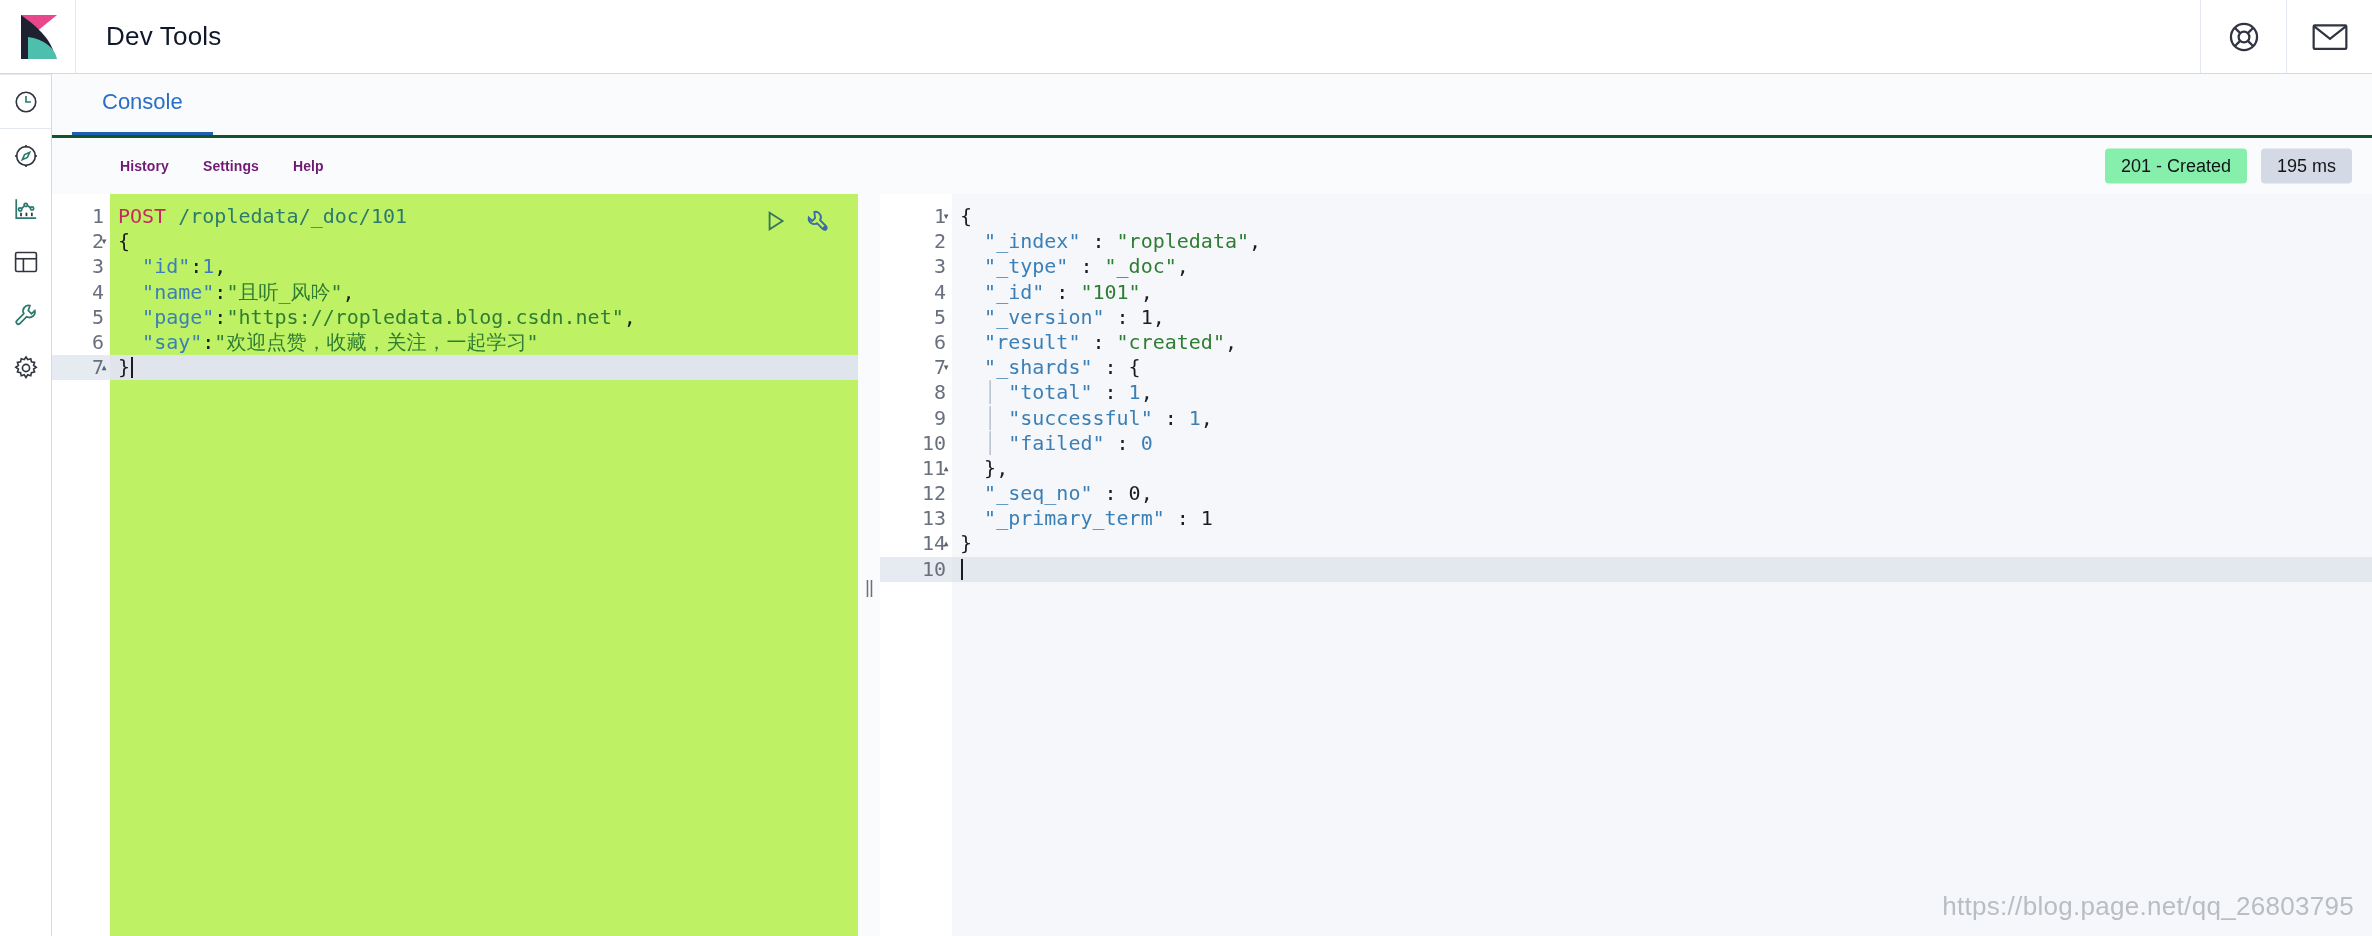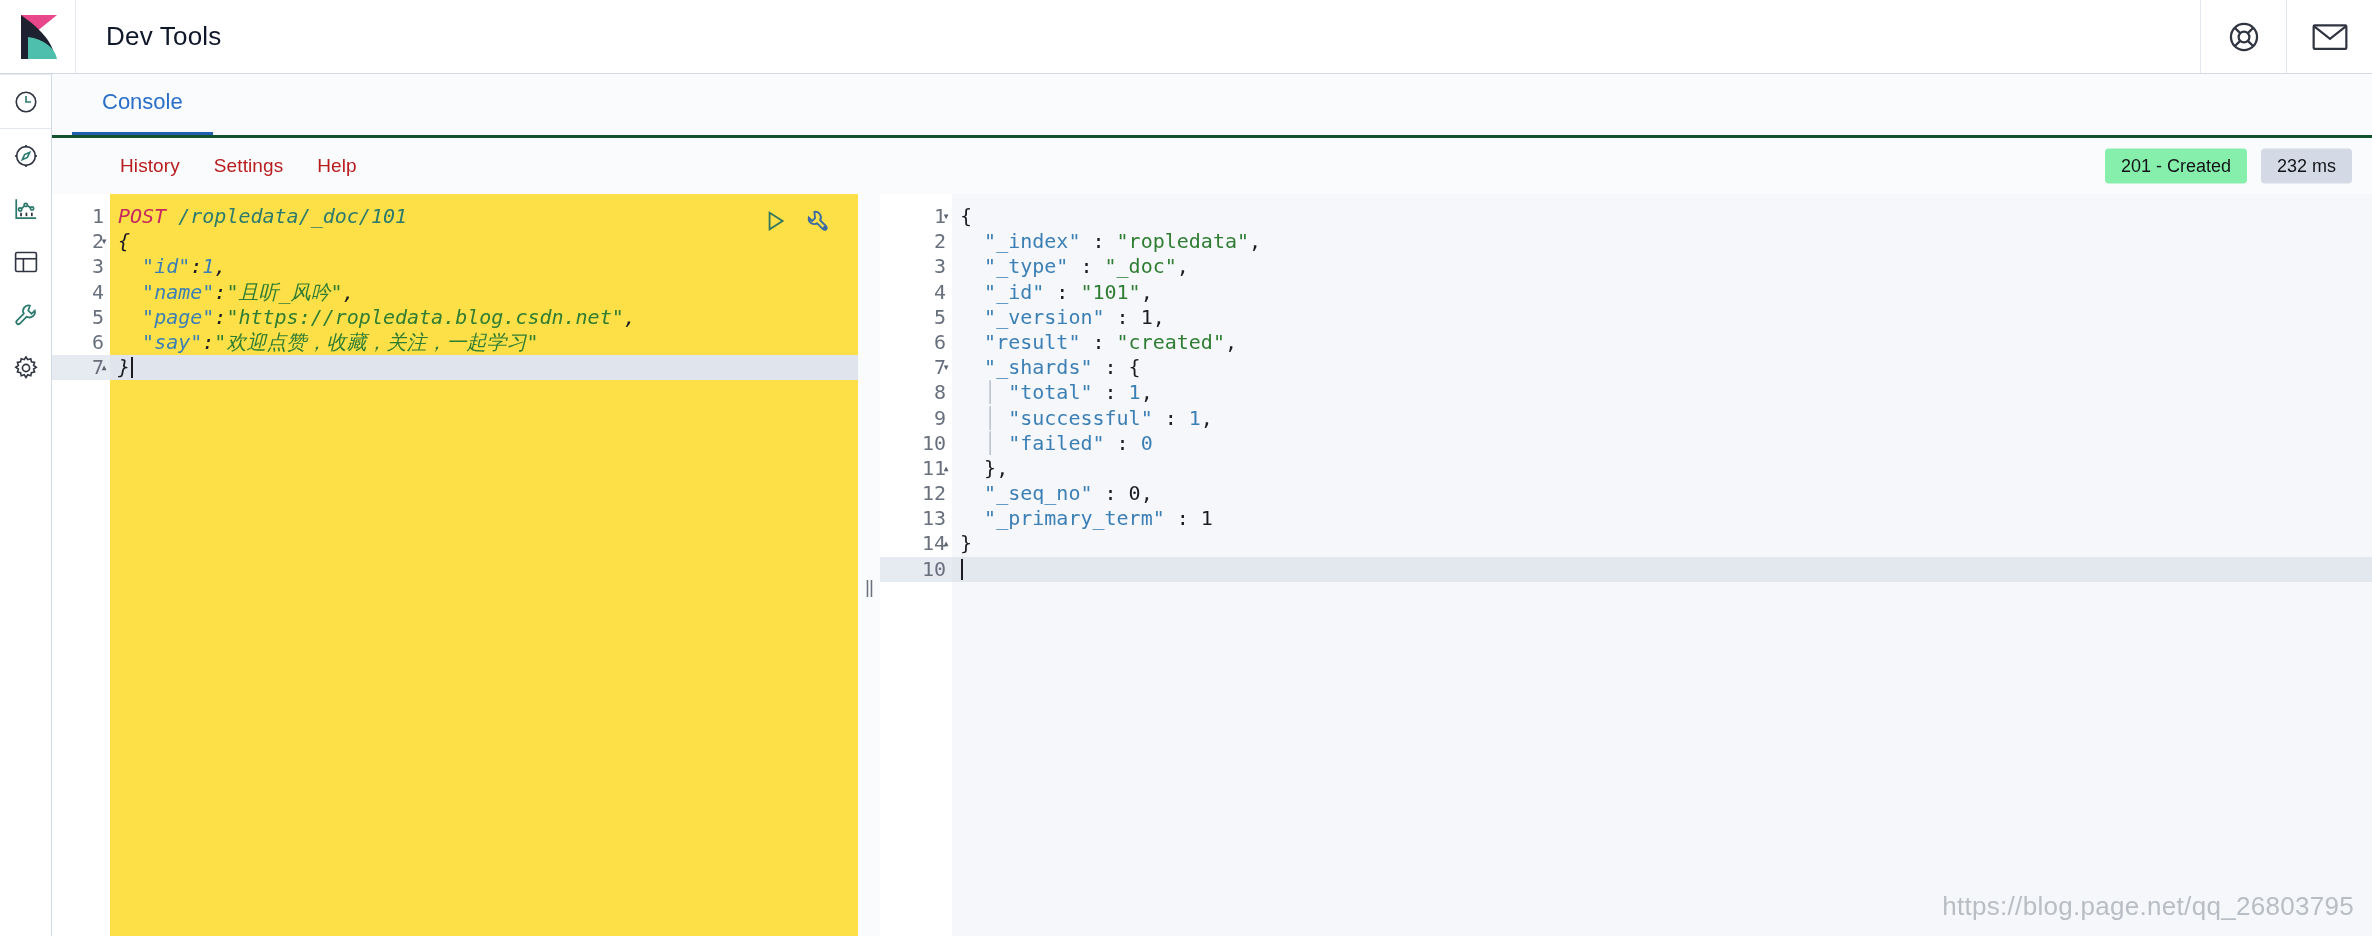--- a/index.html
+++ b/index.html
@@ -71,22 +71,22 @@
   }
 
   .menurow {
     height: 56px; min-height: 56px;
     background: #fafbfd;
     display: flex; align-items: center;
     padding-left: 68px;
     position: relative;
   }
   .menu-link {
-    font-size: 19px; color: #b91c1c;
-    margin-right: 34px; letter-spacing: .1px;
+    font-size: 14px; color: #701a75;
+    margin-right: 34px; letter-spacing: .1px; font-weight: bold;
   }
   .status-wrap {
     position: absolute; right: 20px; top: 50%; transform: translateY(-50%);
     display: flex; align-items: center; gap: 14px;
   }
   .badge {
     font-size: 18px; padding: 7px 16px; border-radius: 4px;
     color: #131417; white-space: nowrap;
   }
   .badge-success { background: #86efac; }
@@ -130,21 +130,21 @@
   }
 
   .code {
     flex: 1; min-width: 0;
     padding-top: 10px;
     font-family: "DejaVu Sans Mono", monospace;
     font-size: 20px;
     position: relative;
     overflow: hidden;
   }
-  .req-code { background: #fde047; font-style: italic; }
+  .req-code { background: #bef264; }
   .res-code { background: #f5f7fa; }
   .code-line {
     height: 25.2px; line-height: 25.2px;
     white-space: pre; padding-left: 8px;
   }
   .code-line.active { background: #e0e5ed; }
   .code-line.res-active { background: #e3e8ef; }
 
   .tok-method  { color: #c6295f; }
   .tok-url     { color: #2c7a6e; }
@@ -271,21 +271,21 @@
           <span>Console</span>
         </div>
       </div>
 
       <div class="menurow">
         <span class="menu-link">History</span>
         <span class="menu-link">Settings</span>
         <span class="menu-link">Help</span>
         <div class="status-wrap">
           <span class="badge badge-success">201 - Created</span>
-          <span class="badge badge-neutral">232 ms</span>
+          <span class="badge badge-neutral">195 ms</span>
         </div>
       </div>
 
       <div class="editors">
 
         <div class="editor-pane req-pane">
           <div class="gutter" id="req-gutter">
               <div class="gutter-line">1</div>
               <div class="gutter-line">2<span class="fold">▾</span></div>
               <div class="gutter-line">3</div>

